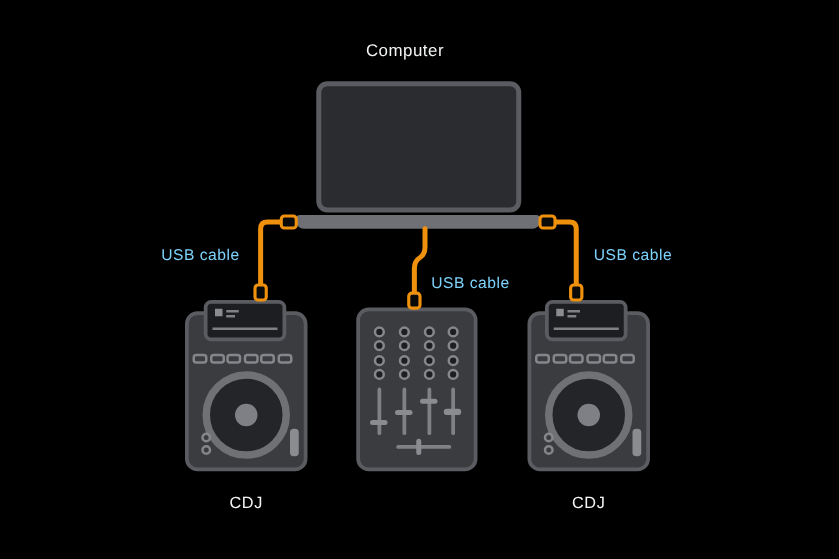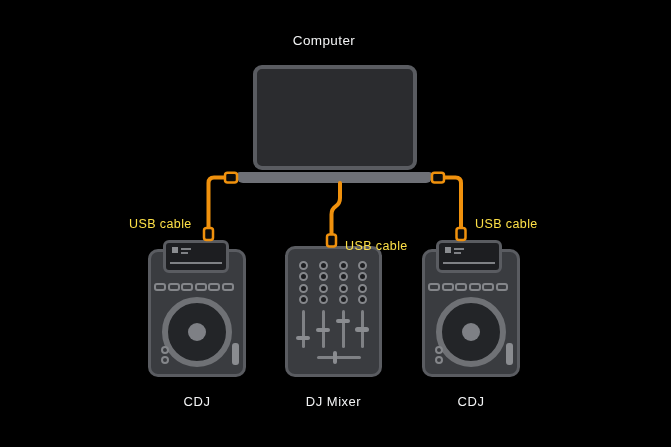--- a/index.html
+++ b/index.html
@@ -1,21 +1,21 @@
 <!DOCTYPE html>
 <html><head>
 <meta charset="utf-8">
 <style>
   html,body{margin:0;padding:0;background:#000;}
   .canvas{
     position:relative;width:671px;height:447px;background:#000;overflow:hidden;
     font-family:"Liberation Sans","DejaVu Sans",sans-serif;
   }
   .label{position:absolute;color:#F3F4F5;font-size:13px;letter-spacing:.4px;}
-  .label.orange{color:#fde047;font-size:12.5px;margin-top:20px;}
+  .label.orange{color:#7dd3fc;font-size:12.5px;}
   .computer-label{position:absolute;left:242px;top:33px;width:164px;text-align:center;
     color:#F3F4F5;font-size:13.5px;letter-spacing:.4px;}
   .device-label{position:absolute;top:394px;text-align:center;color:#F3F4F5;
     font-size:13px;letter-spacing:.5px;}
 
   
   .laptop-screen{position:absolute;left:253px;top:65px;width:164px;height:105px;
     box-sizing:border-box;background:#2B2C2F;border:4px solid #5A5C61;border-radius:9px;}
   .laptop-base{position:absolute;left:237px;top:172px;width:195px;height:11px;
     background:#6E7076;border-radius:3px 3px 6px 6px;}
@@ -152,16 +152,15 @@
       <rect class="plug" x="432" y="172.8" width="12" height="9.6" rx="2.5"></rect>
       <rect class="plug" x="456.5" y="228" width="9" height="12" rx="2.5"></rect>
     </g>
   </svg>
 
   <div class="label orange" style="left:129px;top:197px;">USB cable</div>
   <div class="label orange" style="left:345px;top:219px;">USB cable</div>
   <div class="label orange" style="left:475px;top:197px;">USB cable</div>
 
   <div class="device-label" style="left:148px;width:98px;">CDJ</div>
-  <div class="device-label" style="left:285px;width:97px;">DJ Mixer</div>
   <div class="device-label" style="left:422px;width:98px;">CDJ</div>
 
 </div>
 
 </body></html>

